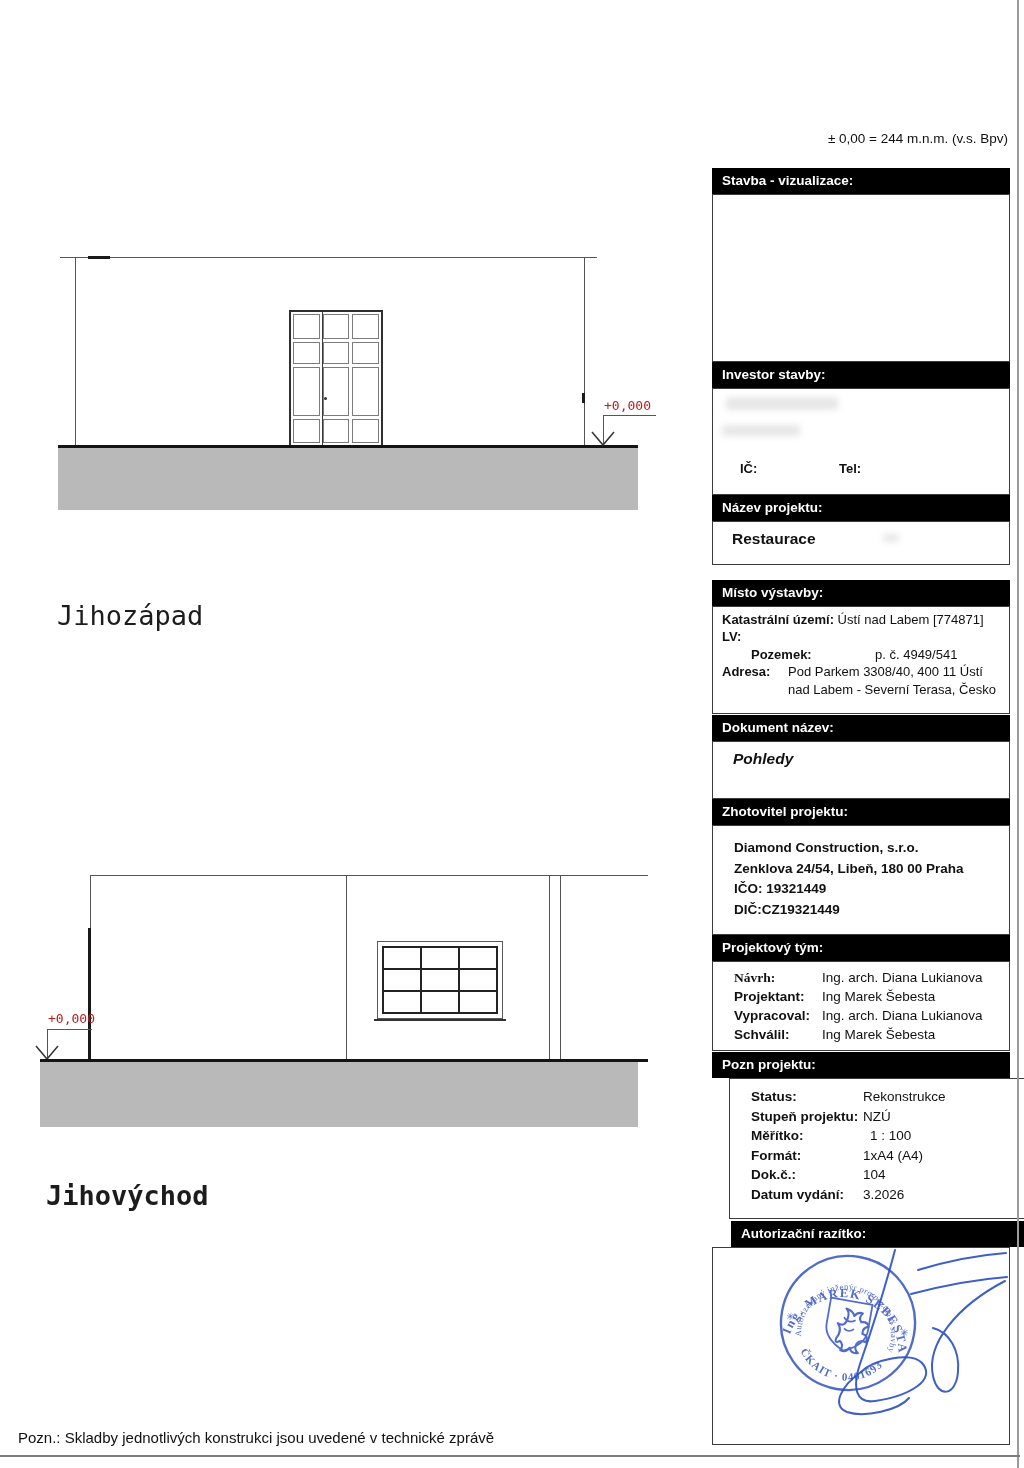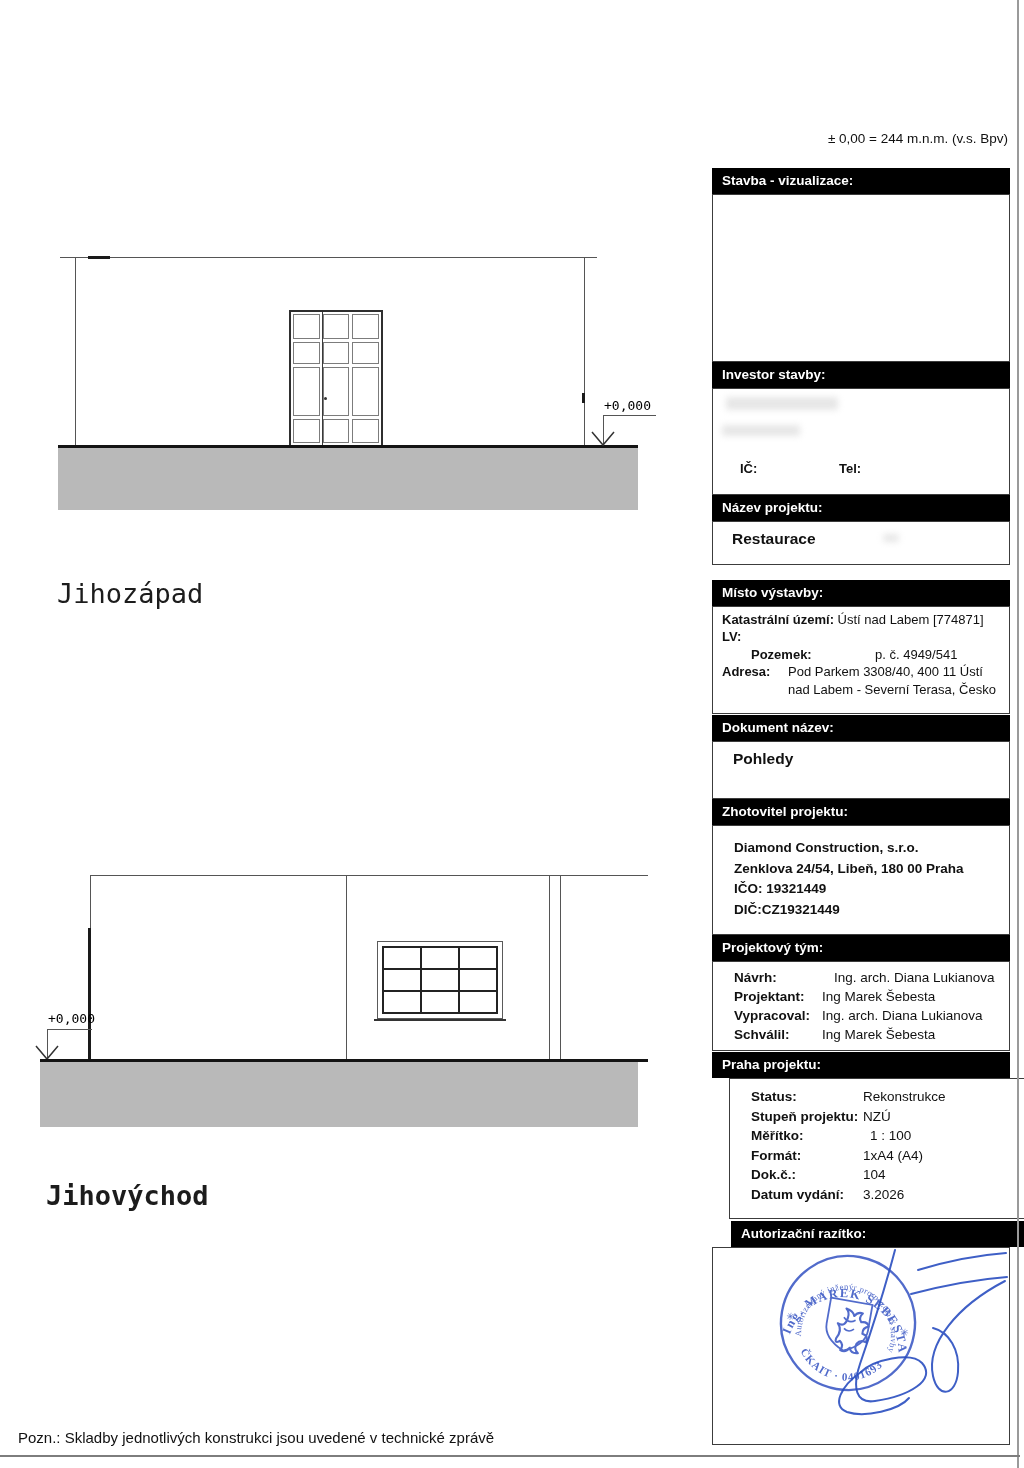--- a/index.html
+++ b/index.html
@@ -13,21 +13,21 @@
   .thick{background:#1a1a1a;}
   
   .ground-line{position:absolute;background:#141414;height:3px;}
   .ground-band{position:absolute;background:#b9b9b9;}
   .elev-title{
     position:absolute;font-family:"DejaVu Sans Mono", monospace;
     font-size:27px;font-weight:400;color:#1c1c1c;letter-spacing:0px;white-space:nowrap;
   }
   .lvl-label{
     position:absolute;font-family:"DejaVu Sans Mono", monospace;
-    font-size:13px;color:#000000;white-space:nowrap;
+    font-size:13px;color:#b91c1c;white-space:nowrap;
   }
   .door{
     position:absolute;border:2px solid #2f2f2f;background:#fff;box-sizing:border-box;
   }
   .door-grid{
     position:absolute;left:2px;top:2px;right:2px;bottom:2px;
     display:grid;grid-template-columns:1fr 1fr 1fr;grid-template-rows:21fr 18fr 41fr 20fr;gap:3px;
   }
   .door-grid > div{border:1px solid #7c7c7c;background:#fff;}
   .door-split{position:absolute;width:1px;top:0;bottom:0;background:#3a3a3a;}
@@ -96,21 +96,21 @@
   <div class="ground-line" style="left:58px;top:445px;width:580px;"></div>
   <div class="ground-band" style="left:58px;top:448px;width:580px;height:62px;"></div>
 
   <div class="lvl-label" style="left:604px;top:398px;">+0,000</div>
   <div class="hline" style="left:603px;top:415px;width:53px;height:1.4px;"></div>
   <div class="vline" style="left:603px;top:415px;height:29px;width:1.4px;"></div>
   <svg class="abs" style="left:590px;top:429px;" width="28" height="18">
     <polyline points="2,3 13,16 24,3" fill="none" stroke="#333" stroke-width="1.5"></polyline>
   </svg>
 
-  <div class="elev-title" style="left:57px;top:578px;">Jihozápad</div>
+  <div class="elev-title" style="left:57px;top:600px;">Jihozápad</div>
 </div>
 
 <div>
   <div class="hline" style="left:90px;top:875px;width:558px;"></div>
   <div class="vline" style="left:90px;top:875px;height:185px;"></div>
   <div class="vline thick" style="left:88px;top:928px;width:3px;height:132px;"></div>
   <div class="vline" style="left:346px;top:875px;height:185px;"></div>
   <div class="vline" style="left:549px;top:875px;height:185px;"></div>
   <div class="vline" style="left:560px;top:875px;height:185px;"></div>
 
@@ -170,56 +170,56 @@
       </div>
     <div class="frow">
         <span class="b lbl" style="width:66px;">Adresa:</span>
         <span style="flex:1;">Pod Parkem 3308/40, 400 11 Ústí nad Labem - Severní Terasa, Česko</span>
       </div>
   </div>
 </div>
 
 <div class="tb-bar" style="top:715px;">Dokument název:</div>
 <div class="tb-box" style="top:741px;height:58px;">
-  <span class="big abs" style="left:20px;top:8px;">Pohledy</span>
+  <span class="big abs" style="left:20px;top:8px;font-style:italic;">Pohledy</span>
 </div>
 
 <div class="tb-bar" style="top:799px;">Zhotovitel projektu:</div>
 <div class="tb-box" style="top:825px;height:110px;">
   <div class="b" style="padding:12px 0 0 21px;line-height:20.5px;font-size:13.5px;">
     <div>Diamond Construction, s.r.o.</div>
     <div>Zenklova 24/54, Libeň, 180 00 Praha</div>
     <div>IČO: 19321449</div>
     <div>DIČ:CZ19321449</div>
   </div>
 </div>
 
 <div class="tb-bar" style="top:935px;">Projektový tým:</div>
 <div class="tb-box" style="top:961px;height:90px;">
   <div style="padding:6px 0 0 21px;line-height:19px;font-size:13.5px;">
     <div class="frow">
-        <span class="b lbl" style="width:100px;">Návrh:</span>
+        <span class="b lbl" style="width:88px;font-family:Liberation Serif, serif;">Návrh:</span>
         <span>Ing. arch. Diana Lukianova</span>
       </div>
     <div class="frow">
         <span class="b lbl" style="width:88px;">Projektant:</span>
         <span>Ing Marek Šebesta</span>
       </div>
     <div class="frow">
         <span class="b lbl" style="width:88px;">Vypracoval:</span>
         <span>Ing. arch. Diana Lukianova</span>
       </div>
     <div class="frow">
         <span class="b lbl" style="width:88px;">Schválil:</span>
         <span>Ing Marek Šebesta</span>
       </div>
   </div>
 </div>
 
-<div class="tb-bar" style="top:1052px;">Praha projektu:</div>
+<div class="tb-bar" style="top:1052px;">Pozn projektu:</div>
 <div class="tb-box" style="top:1078px;height:141px;margin-left:17px;">
   <div style="padding:8px 0 0 21px;line-height:19.5px;font-size:13.5px;">
     <div class="frow">
         <span class="b lbl" style="width:112px;">Status:</span>
         <span>Rekonstrukce</span>
       </div>
     <div class="frow">
         <span class="b lbl" style="width:112px;">Stupeň projektu:</span>
         <span>NZÚ</span>
       </div>

